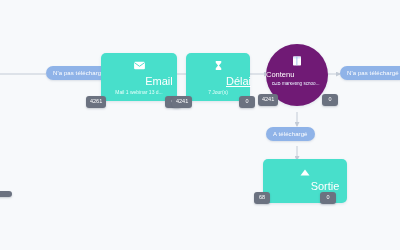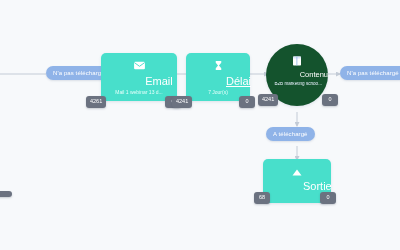--- a/index.html
+++ b/index.html
@@ -69,24 +69,24 @@
     margin-top: 3px;
     color: #e4fffb;
     padding: 0 4px;
     white-space: nowrap;
     overflow: hidden;
     text-overflow: ellipsis;
   }
   
   .circle-node {
     position: absolute;
-    background: #14532d;
+    background: #701a75;
     border-radius: 50%;
     color: #ffffff;
-    text-align: right;
+    text-align: left;
     box-shadow: 0 1px 3px rgba(90,110,140,.16);
   }
   .circle-node .n-title {
     font-size: 7.5px;
     line-height: 1;
     margin-top: 4px;
   }
   .circle-node .n-sub {
     font-size: 4.6px;
     line-height: 1;
@@ -183,21 +183,21 @@
   <div class="badge" style="left:322px; top:94px;">0</div>
 
   <div class="pill" style="left:340px; top:66px;">
     <span>N'a pas téléchargé</span>
   </div>
 
   <div class="pill" style="left:266px; top:127px;">
     <span>A téléchargé</span>
   </div>
 
-  <div class="node" style="left:263px; top:159px; width:68px; height:44px;">
+  <div class="node" style="left:263px; top:159px; width:84px; height:44px;">
     <svg class="icon" width="12" height="9" viewBox="0 0 24 16" style="margin-top:9px;">
       <path d="M12 2 L21 14 H3 Z" fill="#ffffff"></path>
     </svg>
     <div class="n-title">Sortie</div>
   </div>
   <div class="badge" style="left:254px; top:192px;">68</div>
   <div class="badge" style="left:320px; top:192px;">0</div>
 
   <div class="badge clipped-left" style="left:-4px; top:191px; width:6px;"></div>
 

